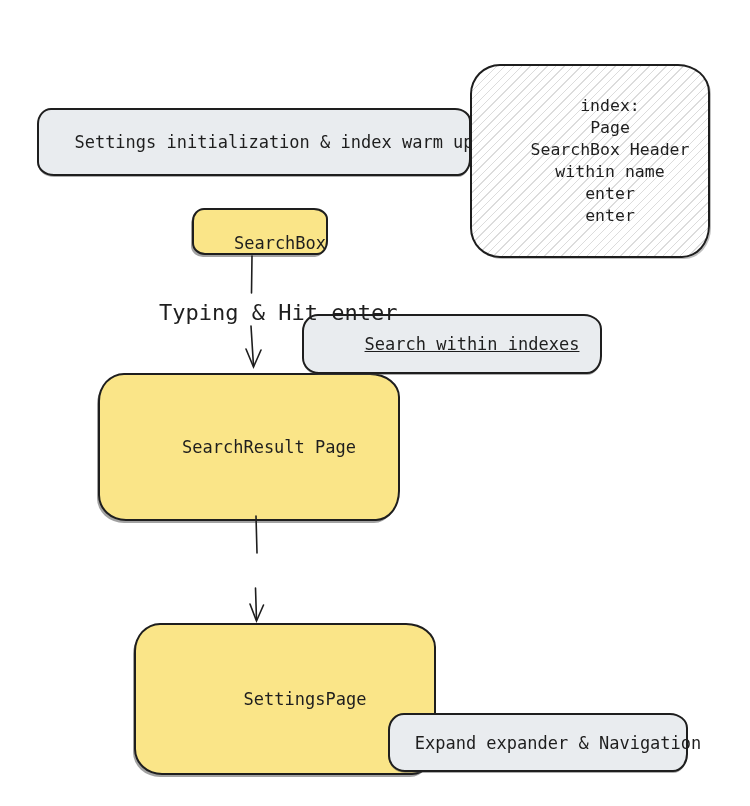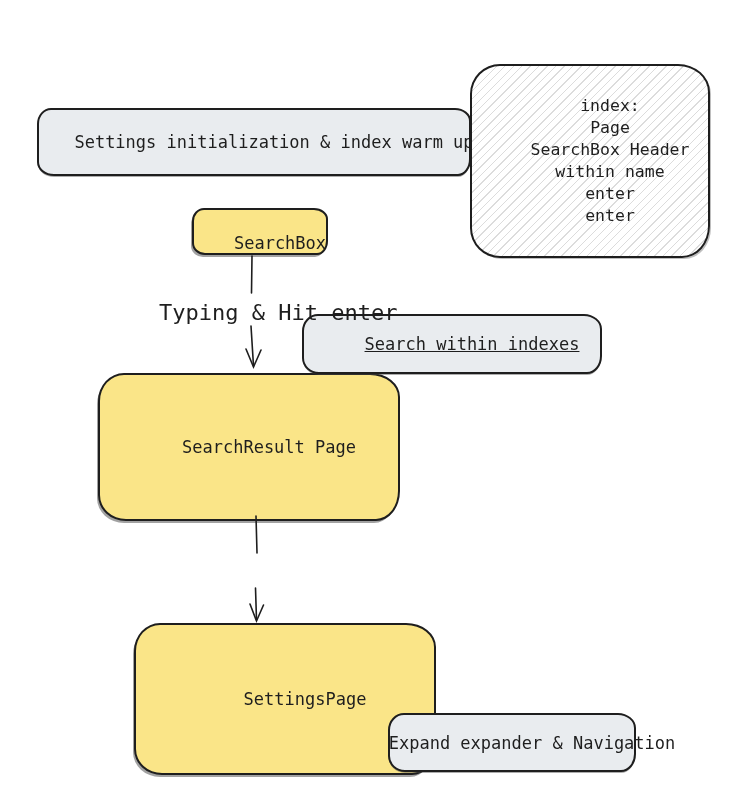--- a/index.html
+++ b/index.html
@@ -41,21 +41,21 @@
   .hatched{
     background:repeating-linear-gradient(135deg,#ffffff 0 5px,var(--hatch-line) 5px 6px);
     box-shadow:2px 2px 0 -1px rgba(70,70,70,.35);
   }
   .node-settings-init{left:37px;top:108px;width:434px;height:68px;border-radius:14px 16px 13px 17px / 16px 13px 17px 14px;z-index:1;}
   .node-index-note{left:470px;top:64px;width:240px;height:194px;border-radius:30px 32px 28px 30px / 30px 28px 32px 30px;z-index:2;flex-direction:column;font-size:16.5px;line-height:22px;}
   .node-search-box{left:192px;top:208px;width:136px;height:47px;border-radius:12px 14px 11px 13px / 13px 11px 14px 12px;z-index:2;align-items:flex-end;}
   .node-search-within{left:302px;top:314px;width:300px;height:60px;border-radius:16px 18px 15px 17px / 17px 15px 18px 16px;z-index:3;text-decoration:underline;}
   .node-search-result{left:98px;top:373px;width:302px;height:148px;border-radius:26px 30px 24px 28px / 28px 24px 30px 26px;z-index:2;}
   .node-settings-page{left:110px;top:623px;width:302px;height:152px;border-radius:26px 30px 24px 28px / 28px 24px 30px 26px;z-index:2;margin-left:24px;}
-  .node-expand-nav{left:388px;top:713px;width:248px;height:59px;border-radius:16px 18px 15px 17px / 17px 15px 18px 16px;z-index:3;}
+  .node-expand-nav{left:388px;top:713px;width:300px;height:59px;border-radius:16px 18px 15px 17px / 17px 15px 18px 16px;z-index:3;}
   .note-line{display:block;text-align:center;}
   .arrows{
     position:absolute;left:0;top:0;width:750px;height:806px;
     z-index:4;pointer-events:none;
   }
   .arrows path{stroke:var(--stroke);stroke-width:1.6;fill:none;stroke-linecap:round;}
   .edge-label{
     position:absolute;
     z-index:5;
     font-size:22px;

